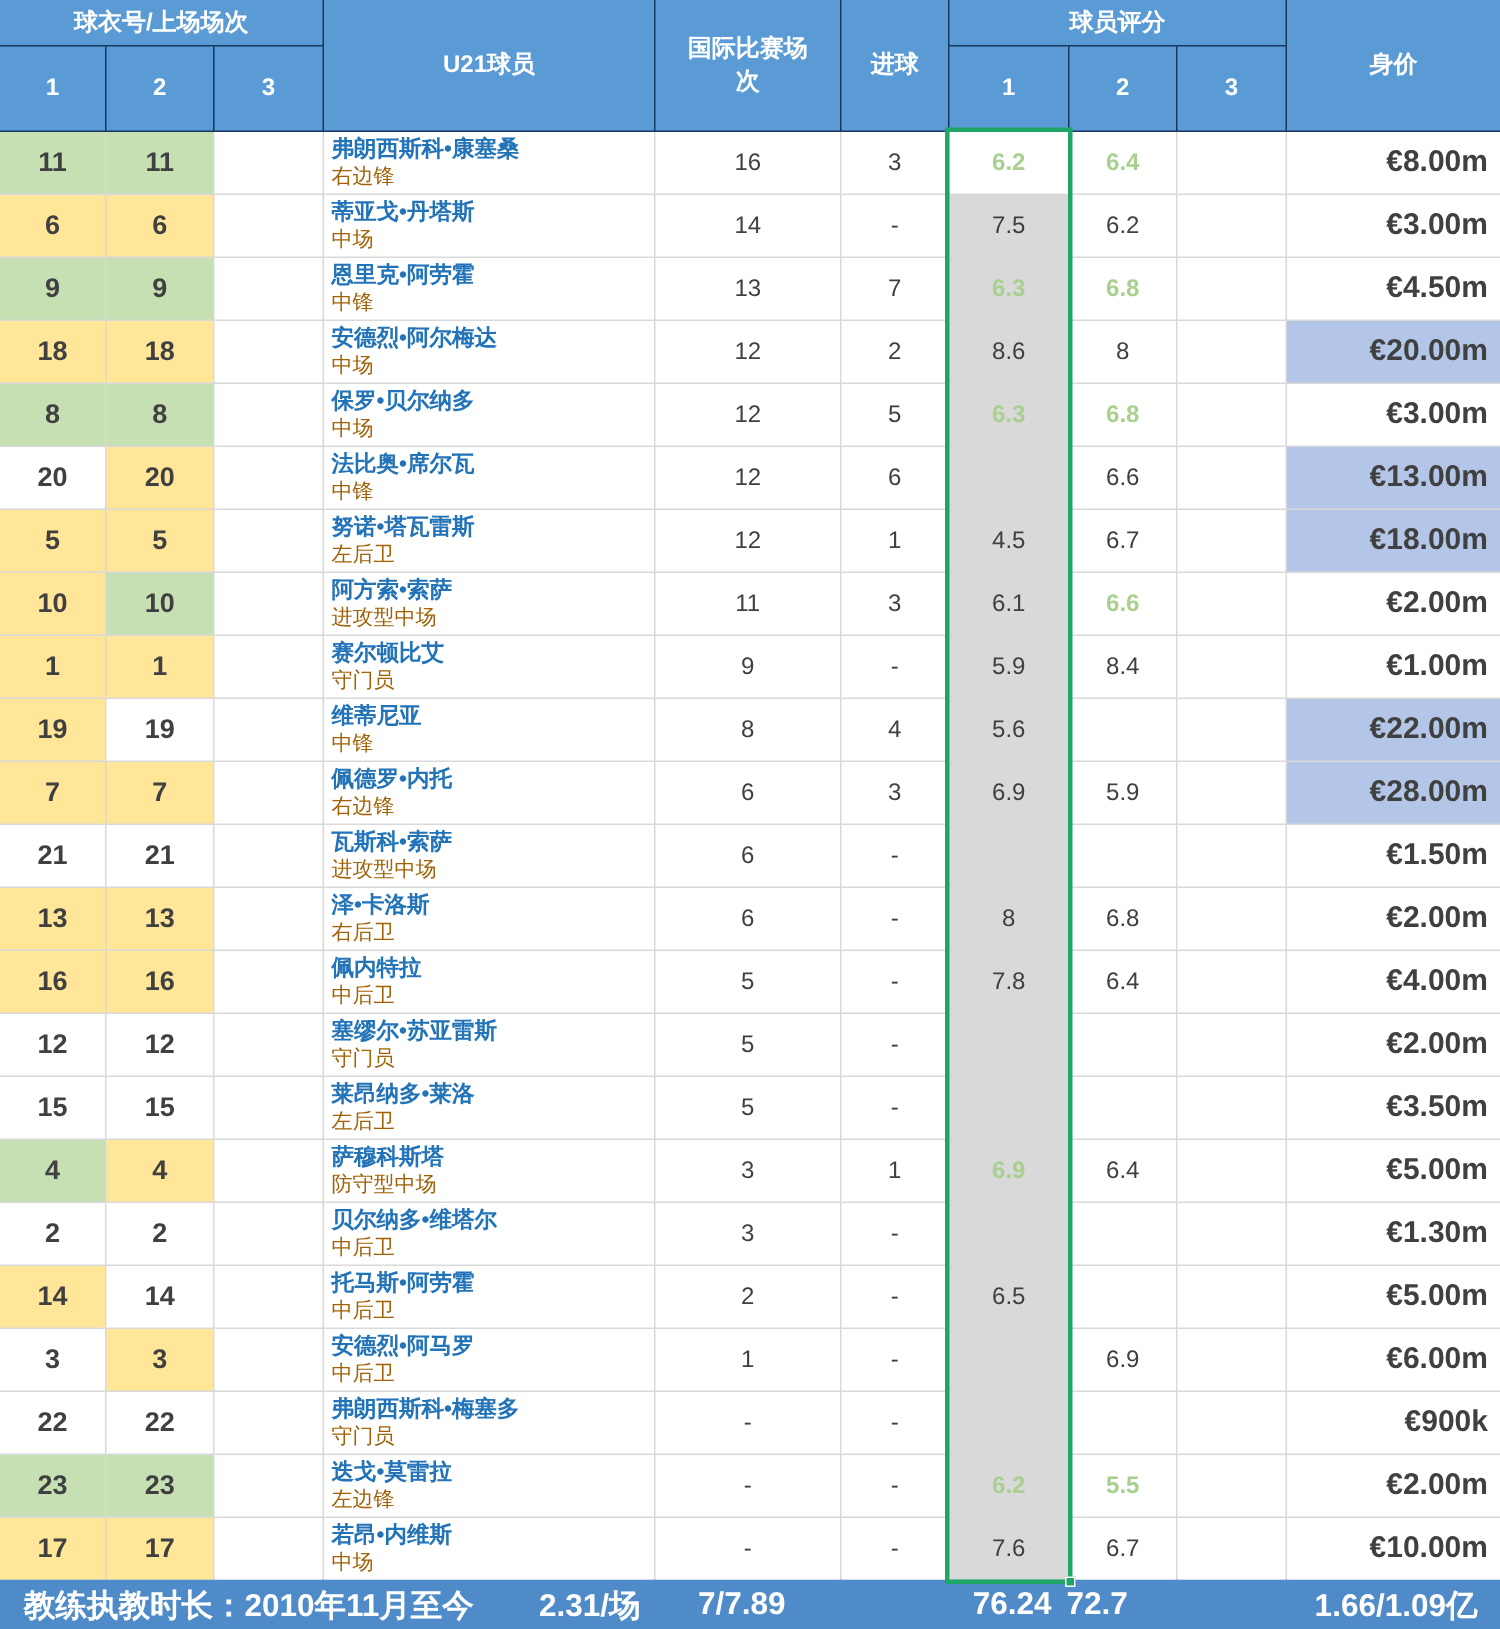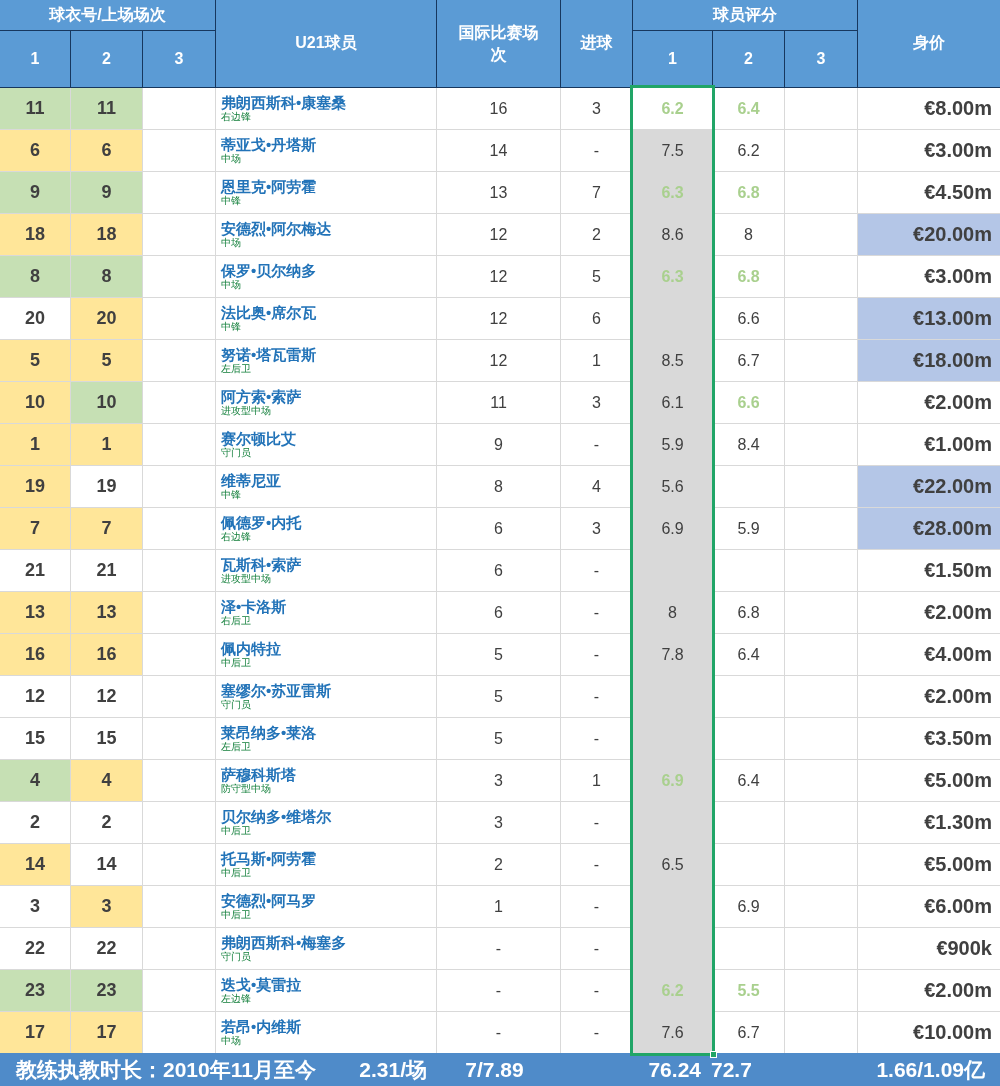--- a/index.html
+++ b/index.html
@@ -31,21 +31,21 @@
   }
   .cell { background:#fff; display:flex; align-items:center; justify-content:center;
           font-size:16px; color:#404040; overflow:hidden; }
   .jersey { font-weight:700; font-size:18px; }
   .c-green { background:#c6e0b4; }
   .c-yellow { background:#ffe699; }
   .c-white { background:#fff; }
   .player { flex-direction:column; align-items:flex-start; justify-content:center;
             padding-left:5px; line-height:1.18; }
   .pname { color:#2273b8; font-weight:700; font-size:15px; white-space:nowrap; }
-  .ppos  { color:#15803d; font-size:10px; white-space:nowrap; }
+  .ppos  { color:#a16207; font-size:14px; white-space:nowrap; }
   .rating.r1 { background:#d9d9d9; }
   .rating.r1.active { background:#fff; }
   .t-green { color:#a9d08e; font-weight:700; }
   .value { justify-content:flex-end; padding-right:8px; font-weight:700; font-size:20px; }
   .v-blue { background:#b4c6e7; }
 
   
   #sel {
     position:absolute; left:630px; top:85px; width:85px; height:971px;
     border:3px solid #21a567; pointer-events:none;
@@ -172,21 +172,21 @@
       <div class="cell value v-blue">€13.00m</div>
       <div class="cell jersey c-yellow">5</div>
       <div class="cell jersey c-yellow">5</div>
       <div class="cell jersey c-white"></div>
       <div class="cell player">
         <div class="pname">努诺•塔瓦雷斯</div>
         <div class="ppos">左后卫</div>
       </div>
       <div class="cell">12</div>
       <div class="cell">1</div>
-      <div class="cell rating r1">8.5</div>
+      <div class="cell rating r1">4.5</div>
       <div class="cell rating">6.7</div>
       <div class="cell rating"></div>
       <div class="cell value v-blue">€18.00m</div>
       <div class="cell jersey c-yellow">10</div>
       <div class="cell jersey c-green">10</div>
       <div class="cell jersey c-white"></div>
       <div class="cell player">
         <div class="pname">阿方索•索萨</div>
         <div class="ppos">进攻型中场</div>
       </div>

